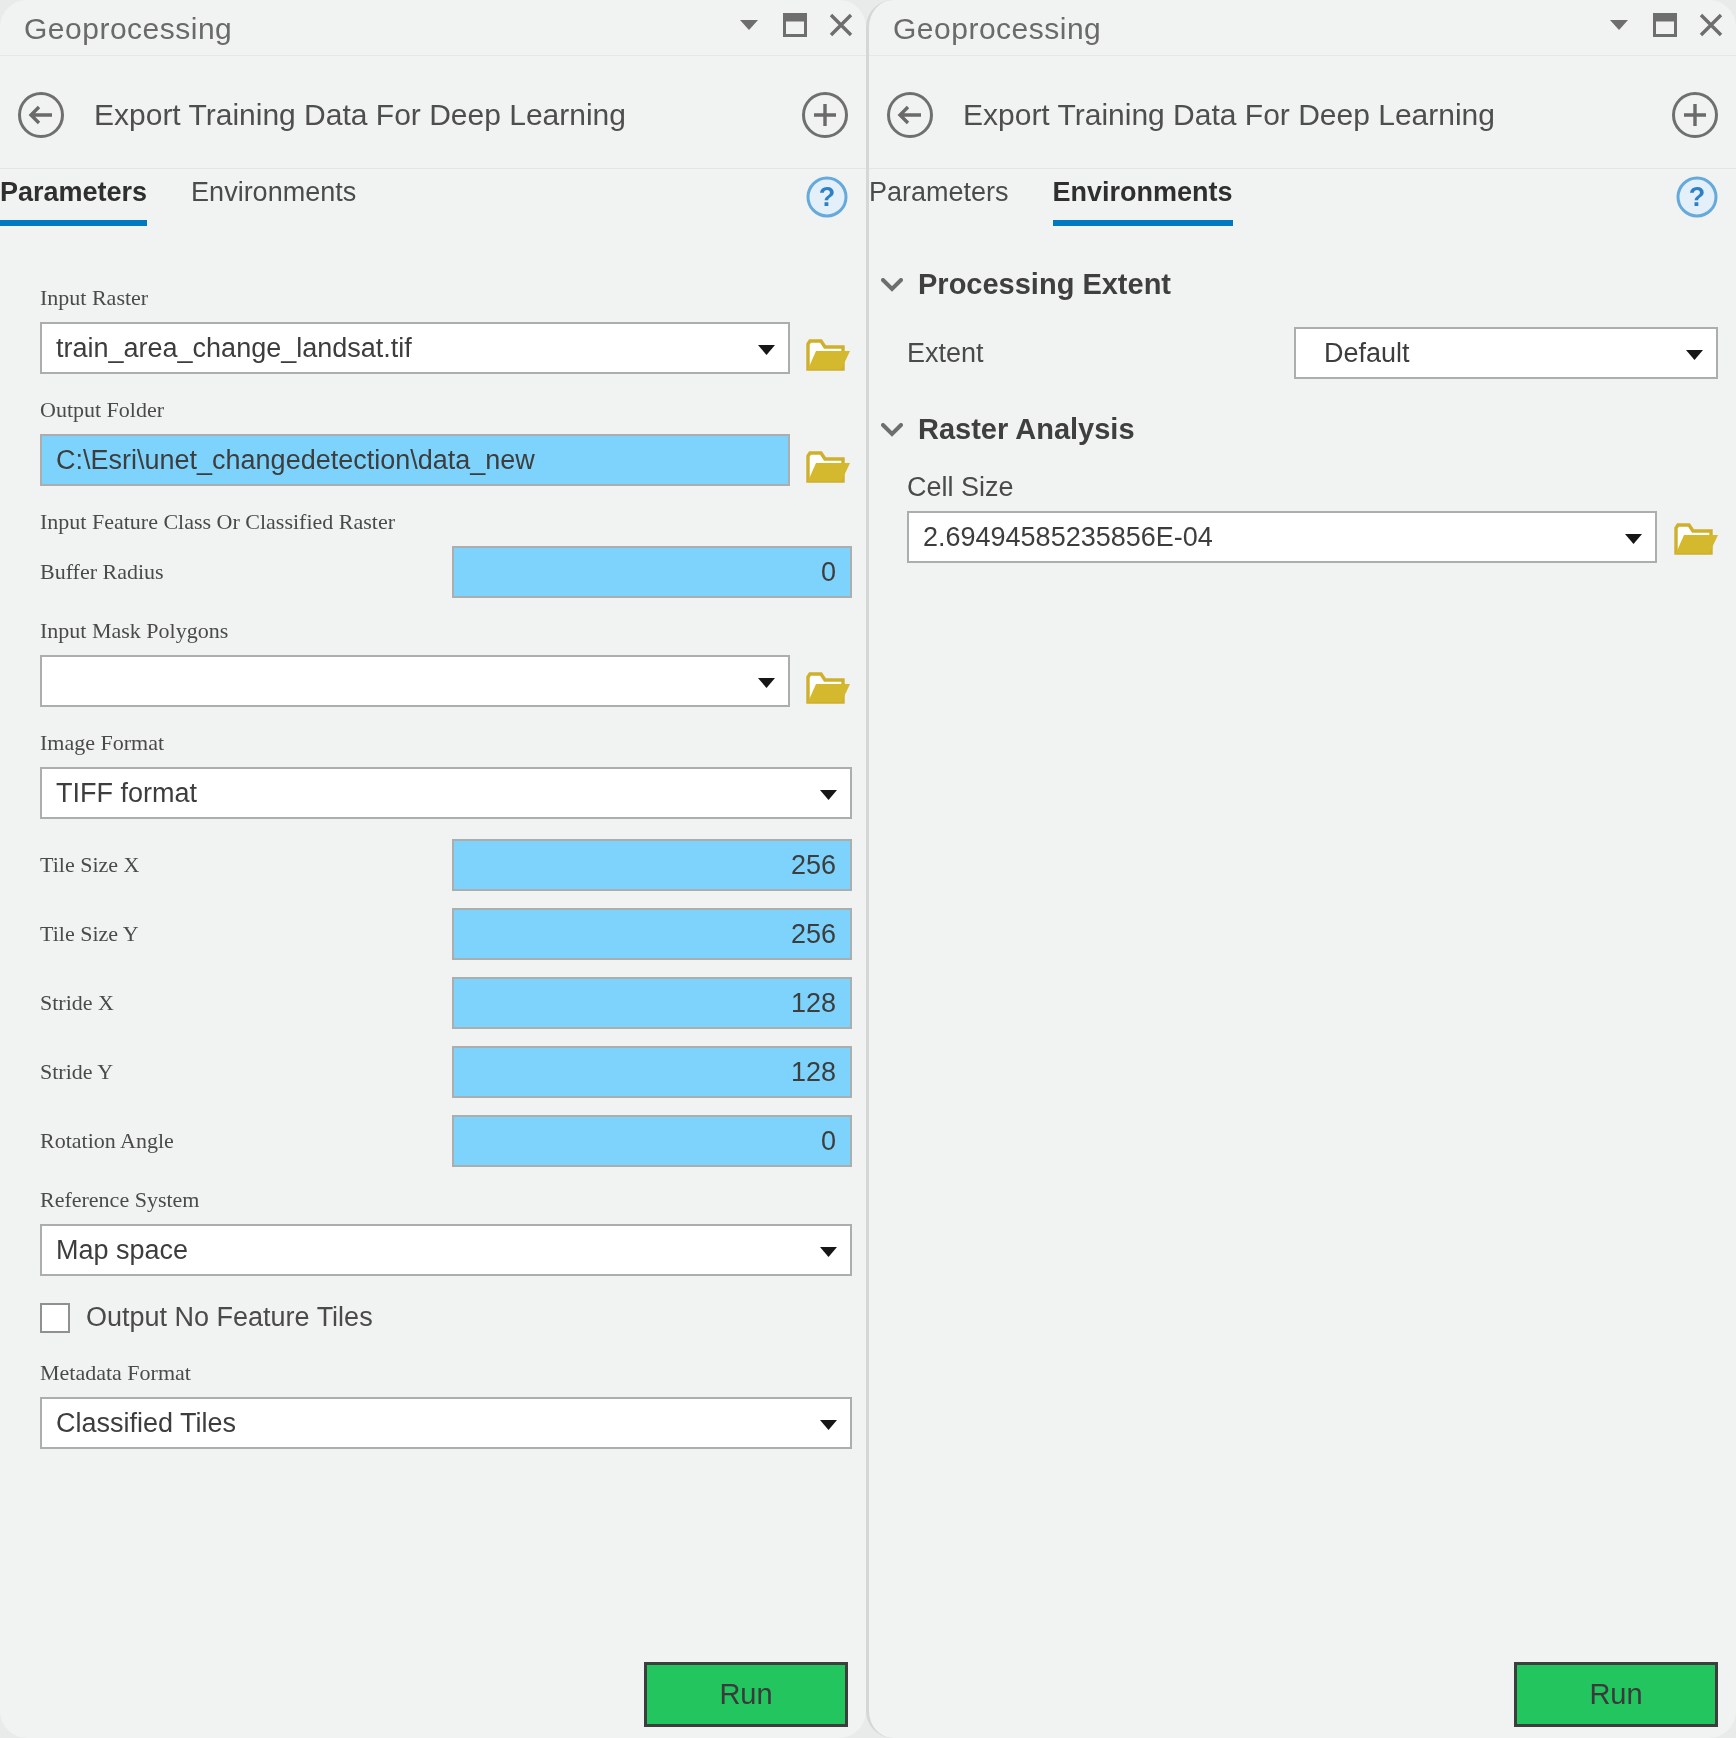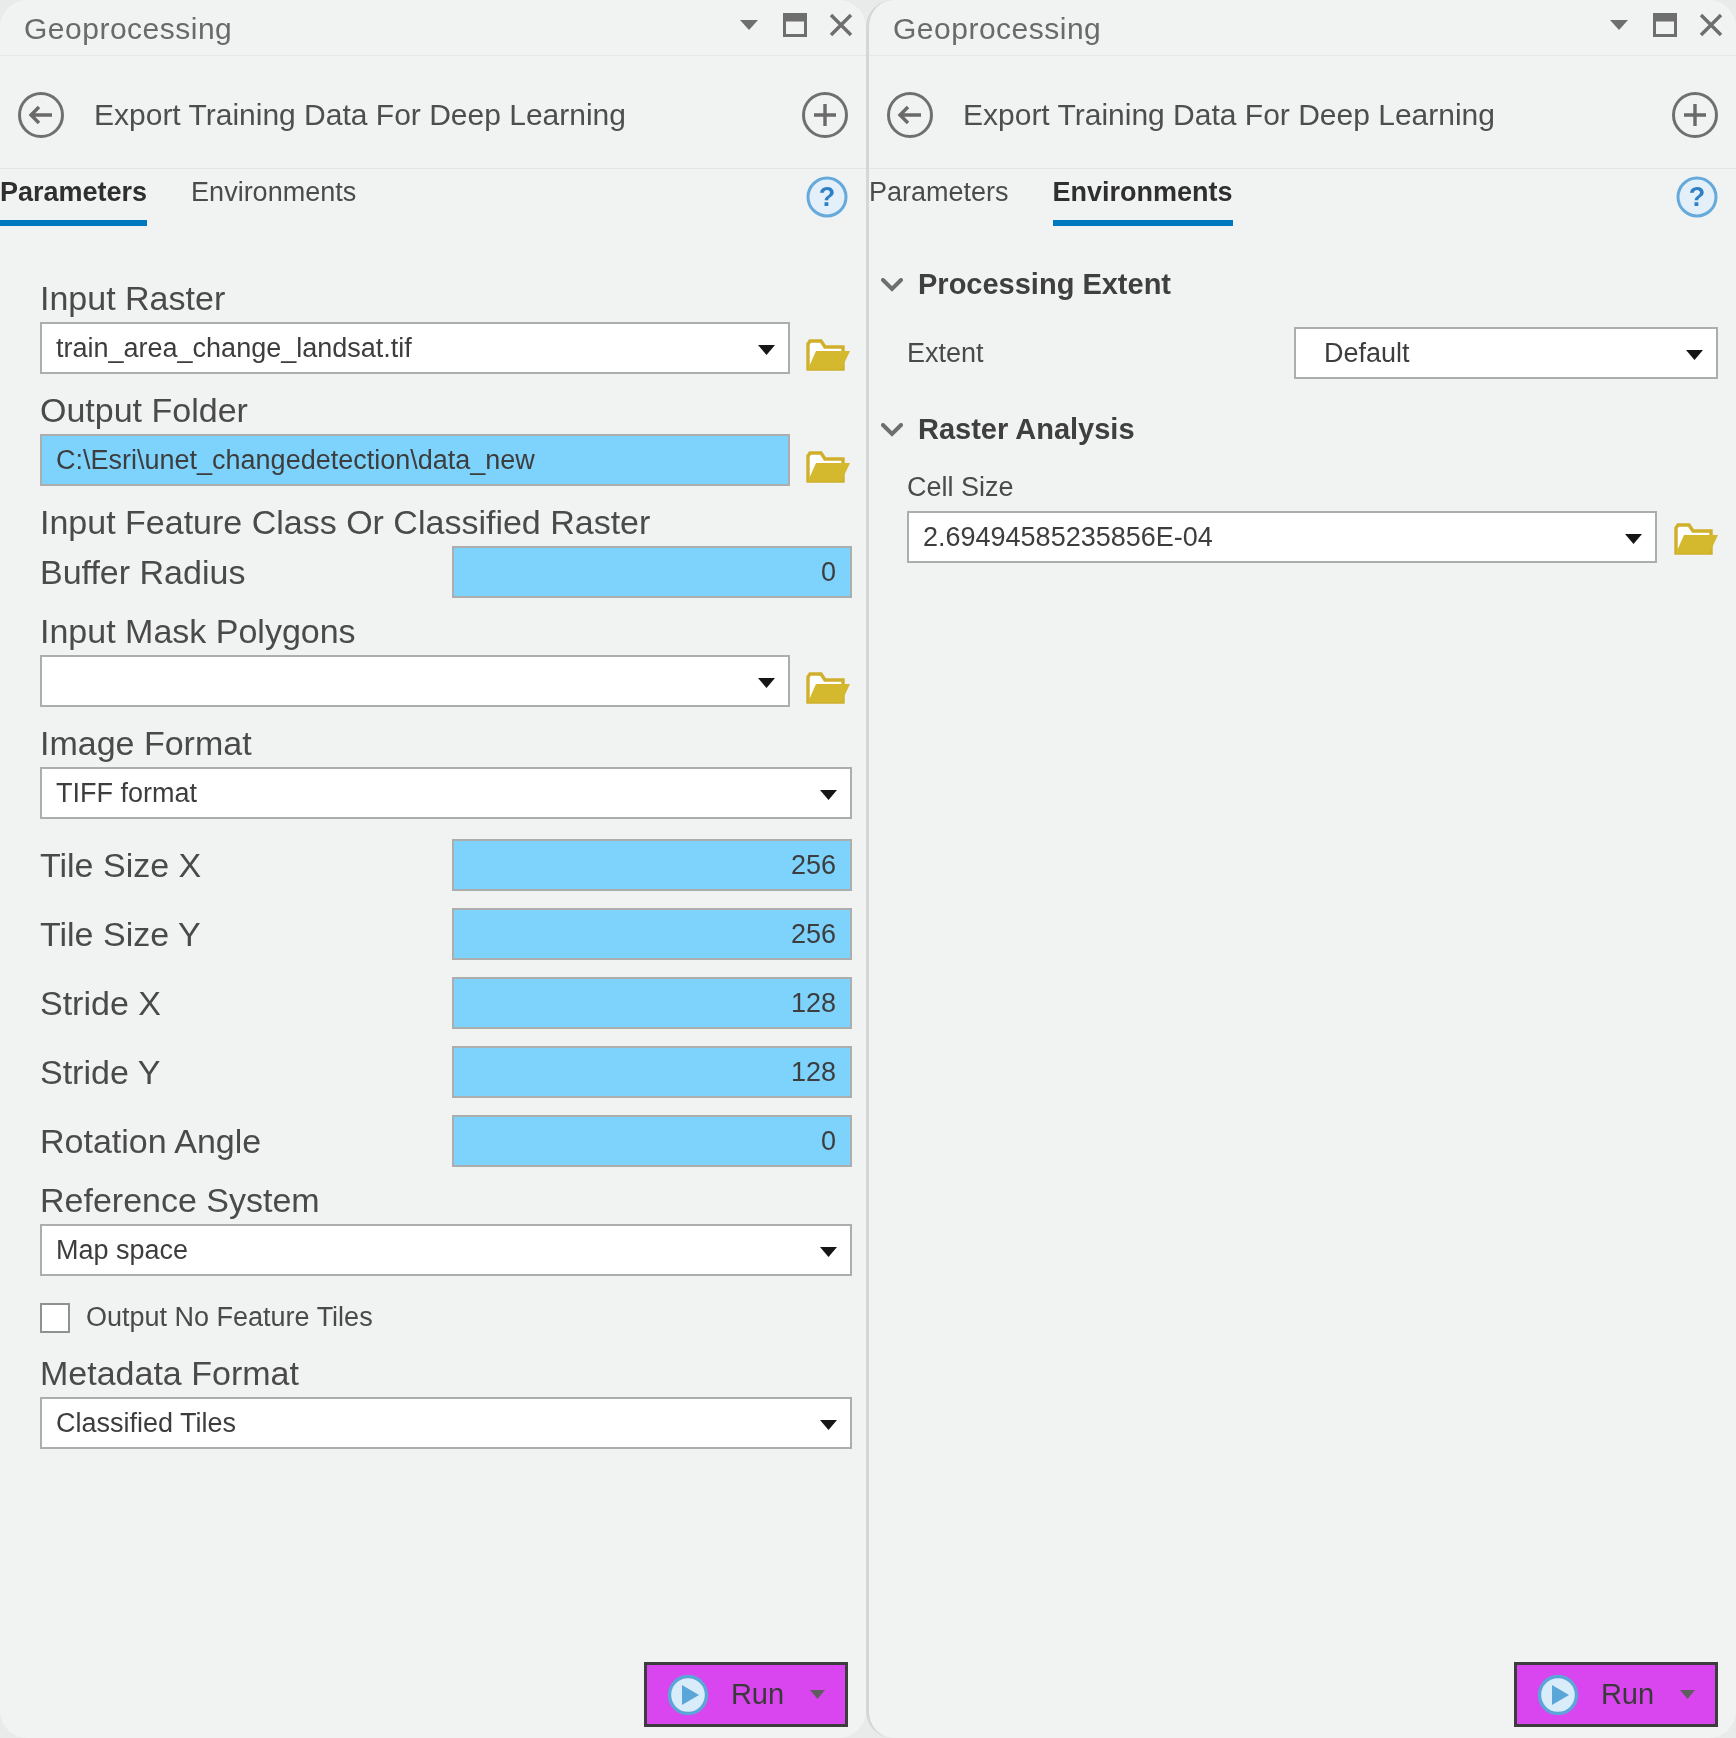--- a/index.html
+++ b/index.html
@@ -22,38 +22,38 @@
   .tool-title { font-size: 30px; color: #4e4e4e; margin-left: 30px; flex: 1; white-space: nowrap; }
 
   
   .tabs { position: relative; display: flex; align-items: flex-end; margin-top: 30px; height: 58px; border-top: 1px solid #e3e4e4; }
   .tab { margin-right: 44px; font-size: 27px; color: #4b4b4b; padding-bottom: 12px; border-bottom: 6px solid transparent; cursor: pointer; }
   .tab.active { font-weight: bold; color: #2f2f2f; border-bottom-color: #0079c1; }
   .help-btn { position: absolute; right: 18px; bottom: 8px; width: 42px; height: 42px; cursor: pointer; }
 
   
   .content { padding: 56px 0 0 40px; width: 852px; }
-  .f-label { font-size: 34px; color: #4a4a4a; margin-bottom: 8px; line-height: 32px; }
+  .f-label { font-size: 22px; color: #4a4a4a; margin-bottom: 8px; line-height: 32px; font-family: Liberation Serif, serif; }
   .control-row { display: flex; align-items: flex-end; gap: 15px; margin-bottom: 20px; }
   .combo { position: relative; height: 52px; background: #ffffff; border: 2px solid #acaeae; display: flex; align-items: center; padding: 0 44px 0 14px; font-size: 27px; color: #3d3d3d; cursor: pointer; }
   .combo .caret { position: absolute; right: 13px; top: 21px; }
   .combo.w-folder { width: 750px; }
   .combo.full { width: 812px; }
   .text-input, .num-input { height: 52px; background: #7dd3fc; border: 2px solid #acaeae; font-size: 27px; color: #3d3d3d; font-family: "Liberation Sans", sans-serif; }
   .text-input { width: 750px; padding: 0 14px; }
   .folder-btn { width: 46px; height: 42px; background: none; border: none; cursor: pointer; padding: 0; }
   .num-row { display: flex; align-items: center; justify-content: space-between; margin-bottom: 17px; width: 812px; }
   .num-row .f-label { margin-bottom: 0; }
   .num-input { width: 400px; text-align: right; padding: 0 14px; }
   .check-row { display: flex; align-items: center; gap: 16px; margin: 26px 0 24px 0; }
   .checkbox { width: 30px; height: 30px; border: 2px solid #8f9191; background: #fff; cursor: pointer; }
   .check-label { font-size: 27px; color: #4a4a4a; }
 
   
-  .run-btn { position: absolute; right: 18px; bottom: 11px; width: 204px; height: 65px; background: #d946ef; border: 3px solid #3d3d3d; display: flex; align-items: center; justify-content: center; gap: 22px; cursor: pointer; }
+  .run-btn { position: absolute; right: 18px; bottom: 11px; width: 204px; height: 65px; background: #22c55e; border: 3px solid #3d3d3d; display: flex; align-items: center; justify-content: center; gap: 22px; cursor: pointer; flex-direction: column; }
   .run-label { font-size: 29px; color: #3a3a3a; }
 
   
   .r-content { padding-top: 42px; }
   .section-header { display: flex; align-items: center; gap: 15px; padding-left: 12px; font-size: 29px; font-weight: bold; color: #3f3f3f; margin-bottom: 26px; cursor: pointer; }
   .extent-row { display: flex; align-items: center; justify-content: space-between; padding: 0 18px 0 38px; margin-bottom: 34px; }
   .extent-label { font-size: 27px; color: #4a4a4a; }
   .combo.extent { width: 424px; padding-left: 28px; }
   .cellsize-label { font-size: 27px; color: #4a4a4a; padding-left: 38px; margin-bottom: 8px; }
   .cellsize-row { display: flex; align-items: center; gap: 16px; padding-left: 38px; }

